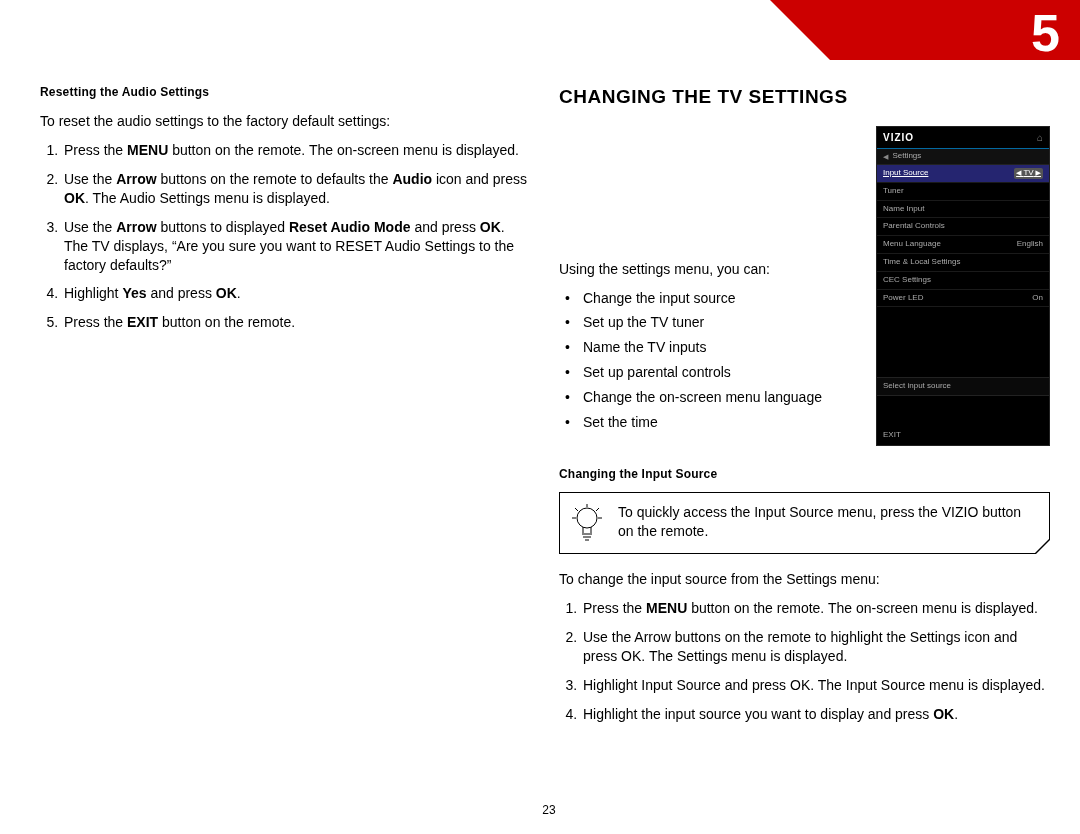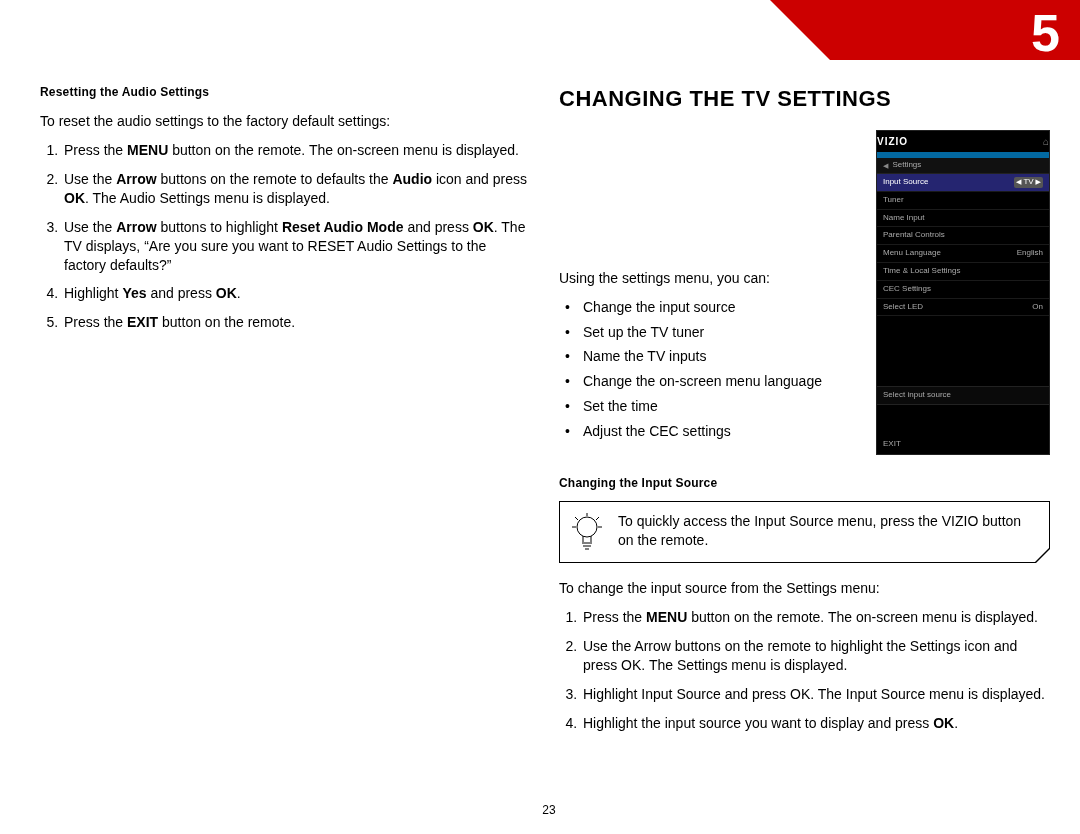--- a/index.html
+++ b/index.html
@@ -5,40 +5,40 @@
   html,body{margin:0;padding:0;background:#fff;color:#000;font-family:Helvetica,Arial,sans-serif;font-size:14px;line-height:1.35;width:1080px;}
   .page{position:relative;width:1080px;height:834px;}
   
   .tab{position:absolute;top:0;right:0;width:250px;height:60px;}
   .tab .shape{position:absolute;inset:0;background:#c00;}
   .tab .shape::before{content:"";position:absolute;left:-60px;top:0;width:0;height:0;border-right:60px solid #c00;border-bottom:60px solid transparent;}
   .tab .num{position:absolute;right:20px;top:-2px;color:#fff;font-size:52px;font-weight:700;}
   .cols{display:flex;gap:28px;padding:84px 30px 0 40px;}
   .col{width:500px;}
   h2.sec{font-size:12px;font-weight:700;margin:0 0 4px;letter-spacing:.2px;}
-  h2.big{font-size:22px;font-weight:700;letter-spacing:.5px;margin:0 0 16px;text-transform:uppercase;}
+  h2.big{font-size:19px;font-weight:700;letter-spacing:.5px;margin:0 0 16px;text-transform:uppercase;}
   p{margin:12px 0 10px;}
   ol{margin:0 0 14px;padding-left:22px;}
   ol>li{margin-bottom:10px;padding-left:2px;}
   ul.bul{list-style:none;margin:0 0 14px;padding-left:22px;}
   ul.bul>li{position:relative;margin-bottom:6px;padding-left:2px;}
   ul.bul>li::before{content:"•";position:absolute;left:-16px;top:0;}
   b,strong{font-weight:700;}
   
   .right-top{display:flex;gap:20px;align-items:flex-end;}
   .right-text{flex:1;}
   
   .osd{width:172px;background:#000;border:1px solid #222;color:#aaa;font-size:8px;font-family:Arial,sans-serif;}
-  .osd .brandrow{display:flex;align-items:center;justify-content:space-between;padding:4px 0;border-bottom:6px solid #0369a1;}
+  .osd .brandrow{display:flex;align-items:center;justify-content:space-between;padding:4px 6px;border-bottom:1px solid #0369a1;}
   .osd .brand{color:#fff;font-weight:700;letter-spacing:1px;font-size:10px;font-family:Arial,sans-serif;}
   .osd .home{color:#888;font-size:10px;}
   .osd .srow{display:flex;align-items:center;gap:4px;padding:2px 6px;border-bottom:1px solid #222;background:#111;}
   .osd .srow .tri{font-size:7px;color:#888;}
   .osd .row{display:flex;justify-content:space-between;padding:3px 6px;border-bottom:1px solid #1a1a1a;}
-  .osd .row.sel{background:#252570;color:#fff;}
+  .osd .row.sel{background:#252570;color:#fff;text-decoration:underline;}
   .osd .row.sel .val{background:#555;padding:0 2px;border-radius:2px;}
   .osd .gap{height:70px;background:#000;}
   .osd .hint{padding:3px 6px;border-top:1px solid #222;border-bottom:1px solid #222;background:#0a0a0a;}
   .osd .gap2{height:30px;background:#000;}
   .osd .exit{padding:4px 6px;}
   
   .tip{position:relative;border:1px solid #000;margin:10px 0 16px;padding:10px 12px 10px 58px;min-height:40px;}
   .tip::after{content:"";position:absolute;right:-1px;bottom:-1px;width:0;height:0;border-right:14px solid #fff;border-top:14px solid transparent;}
   .tip::before{content:"";position:absolute;right:-1px;bottom:-1px;width:0;height:0;border-right:14px solid #000;border-top:14px solid transparent;transform:translate(-1px,-1px);}
   .bulb{position:absolute;left:10px;top:50%;width:34px;height:38px;transform:translateY(-50%);}
@@ -54,38 +54,38 @@
   </div>
 
   <div class="cols">
 
     <div class="col">
       <h2 class="sec">Resetting the Audio Settings</h2>
       <p>To reset the audio settings to the factory default settings:</p>
       <ol>
         <li><span>Press the </span><b>MENU</b><span> button on the remote. The on-screen menu is displayed.</span></li>
         <li><span>Use the </span><b>Arrow</b><span> buttons on the remote to defaults the </span><b>Audio</b><span> icon and press </span><b>OK</b><span>. The Audio Settings menu is displayed.</span></li>
-        <li><span>Use the </span><b>Arrow</b><span> buttons to highlight </span><b>Reset Audio Mode</b><span> and press </span><b>OK</b><span>. The TV displays, “Are you sure you want to RESET Audio Settings to the factory defaults?”</span></li>
+        <li><span>Use the </span><b>Arrow</b><span> buttons to displayed </span><b>Reset Audio Mode</b><span> and press </span><b>OK</b><span>. The TV displays, “Are you sure you want to RESET Audio Settings to the factory defaults?”</span></li>
         <li><span>Highlight </span><b>Yes</b><span> and press </span><b>OK</b><span>.</span></li>
         <li><span>Press the </span><b>EXIT</b><span> button on the remote.</span></li>
       </ol>
     </div>
 
     <div class="col">
       <h2 class="big">CHANGING THE TV SETTINGS</h2>
       <div class="right-top">
         <div class="right-text">
           <p>Using the settings menu, you can:</p>
           <ul class="bul">
             <li>Change the input source</li>
             <li>Set up the TV tuner</li>
             <li>Name the TV inputs</li>
+            <li>Set up parental controls</li>
             <li>Change the on-screen menu language</li>
             <li>Set the time</li>
-            <li>Adjust the CEC settings</li>
           </ul>
         </div>
 
         <div class="osd">
           <div class="brandrow">
             <span class="brand">VIZIO</span>
             <span class="home">⌂</span>
           </div>
           <div class="srow">
               <span class="tri">◀</span>
@@ -113,21 +113,21 @@
             </div>
           <div class="row">
               <span>Time &amp; Local Settings</span>
               <span></span>
             </div>
           <div class="row">
               <span>CEC Settings</span>
               <span></span>
             </div>
           <div class="row">
-              <span>Select LED</span>
+              <span>Power LED</span>
               <span>On</span>
             </div>
           <div class="gap"></div>
           <div class="hint">Select input source</div>
           <div class="gap2"></div>
           <div class="exit">EXIT</div>
         </div>
       </div>
 
       <h2 class="sec" style="margin-top:20px">Changing the Input Source</h2>

